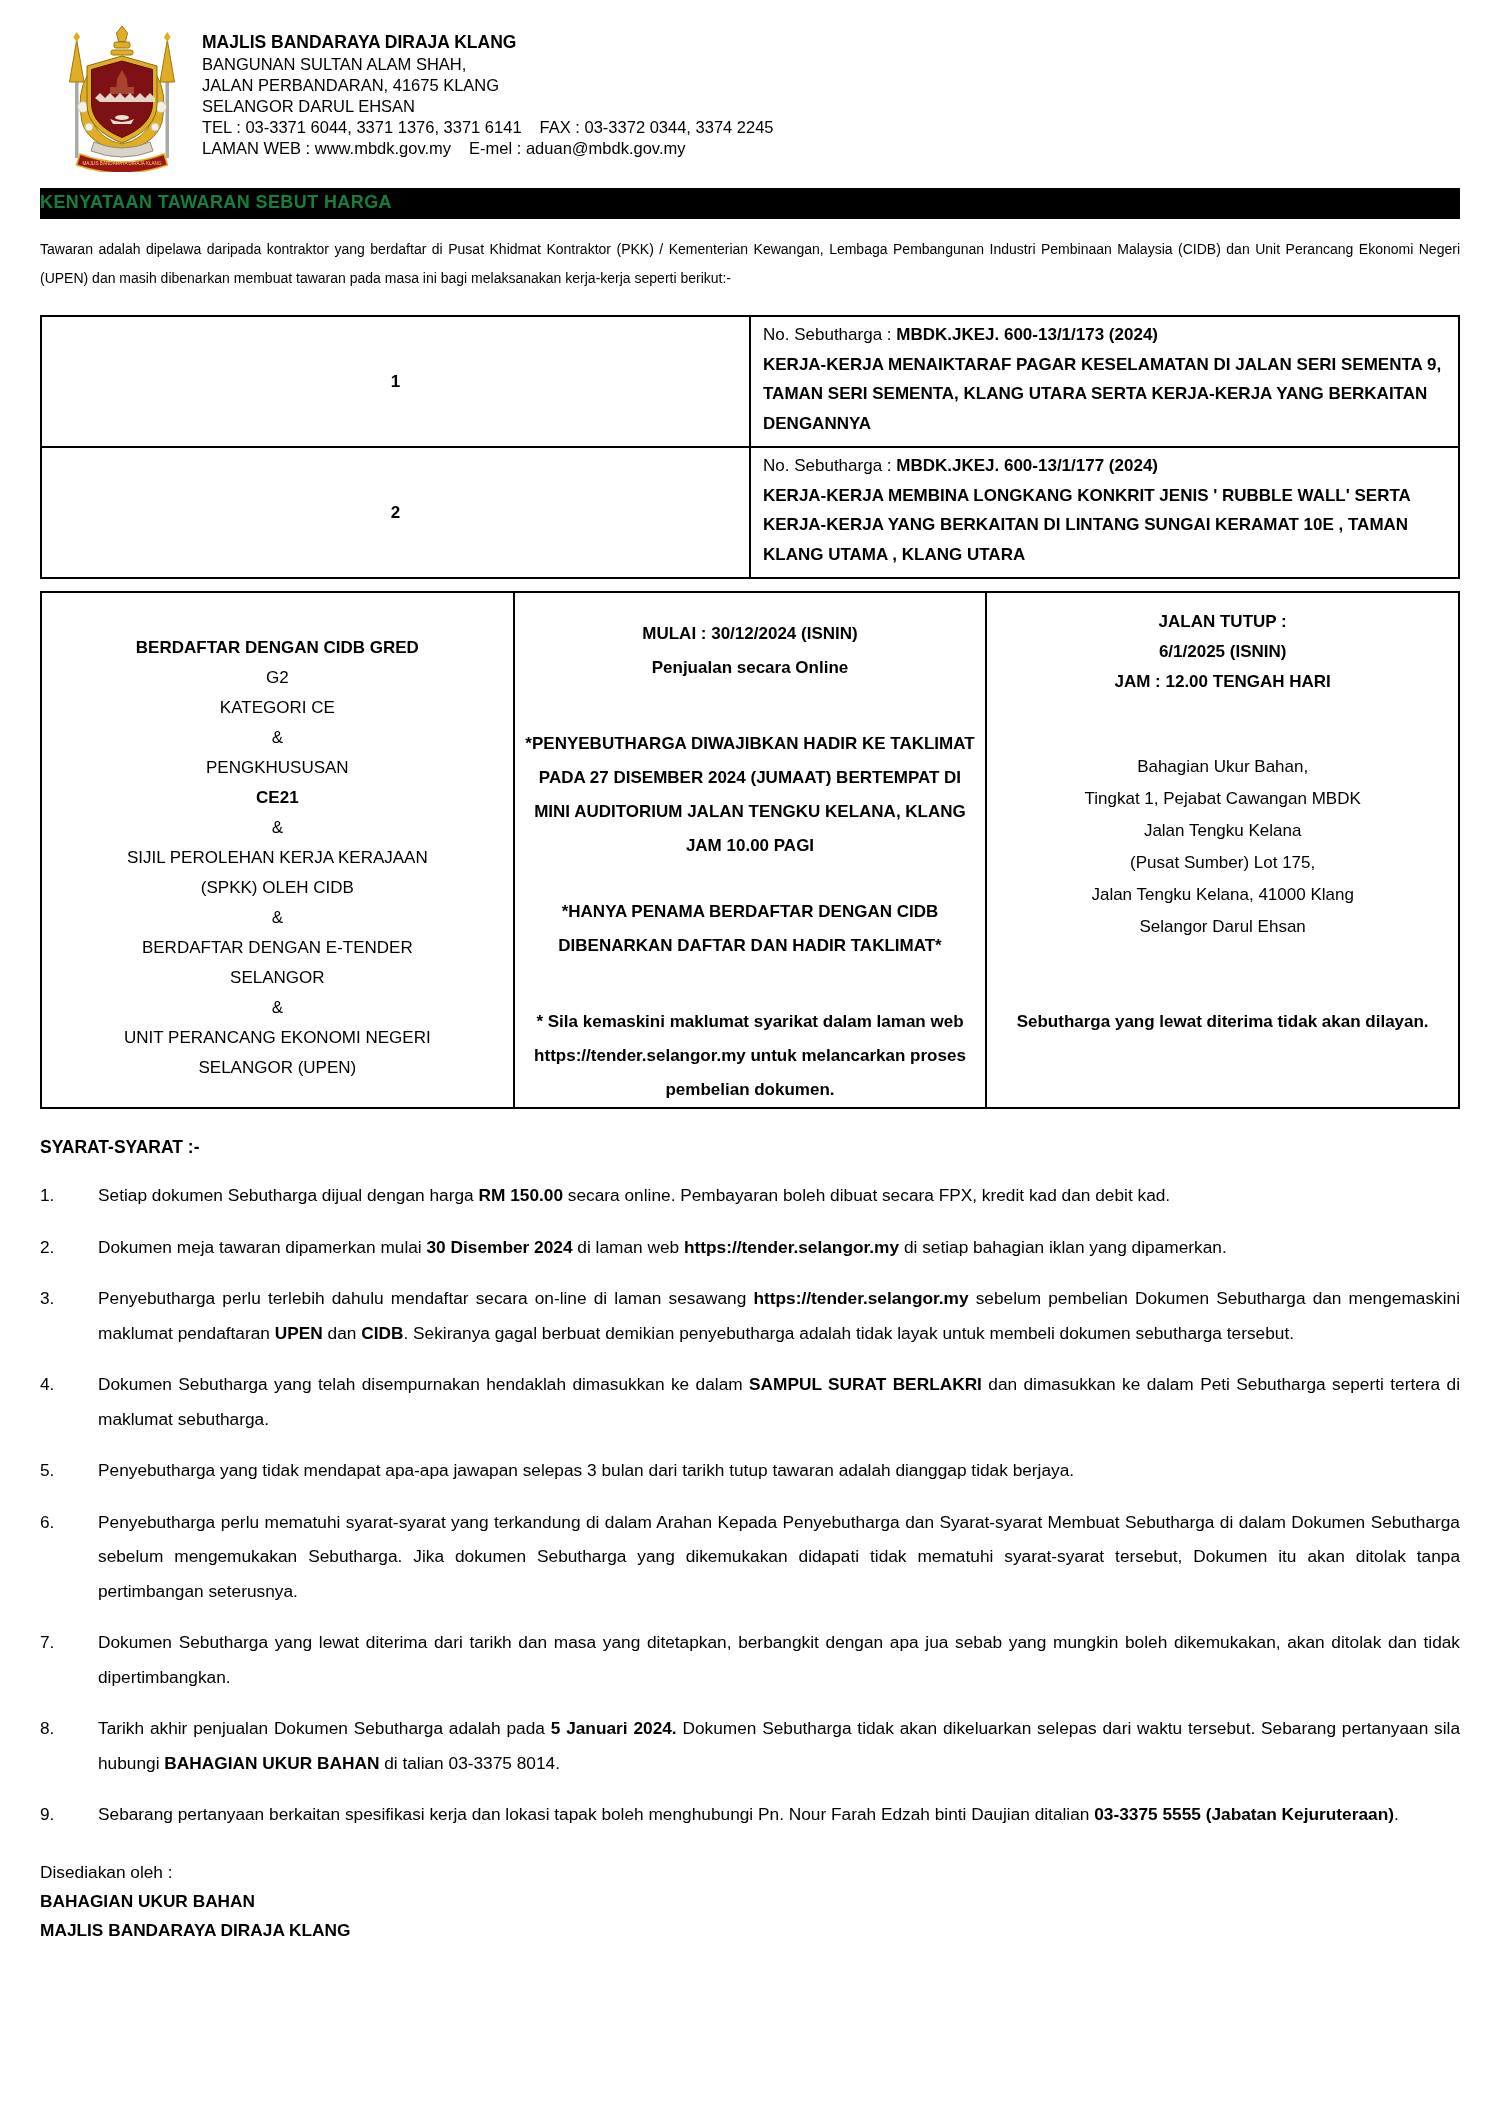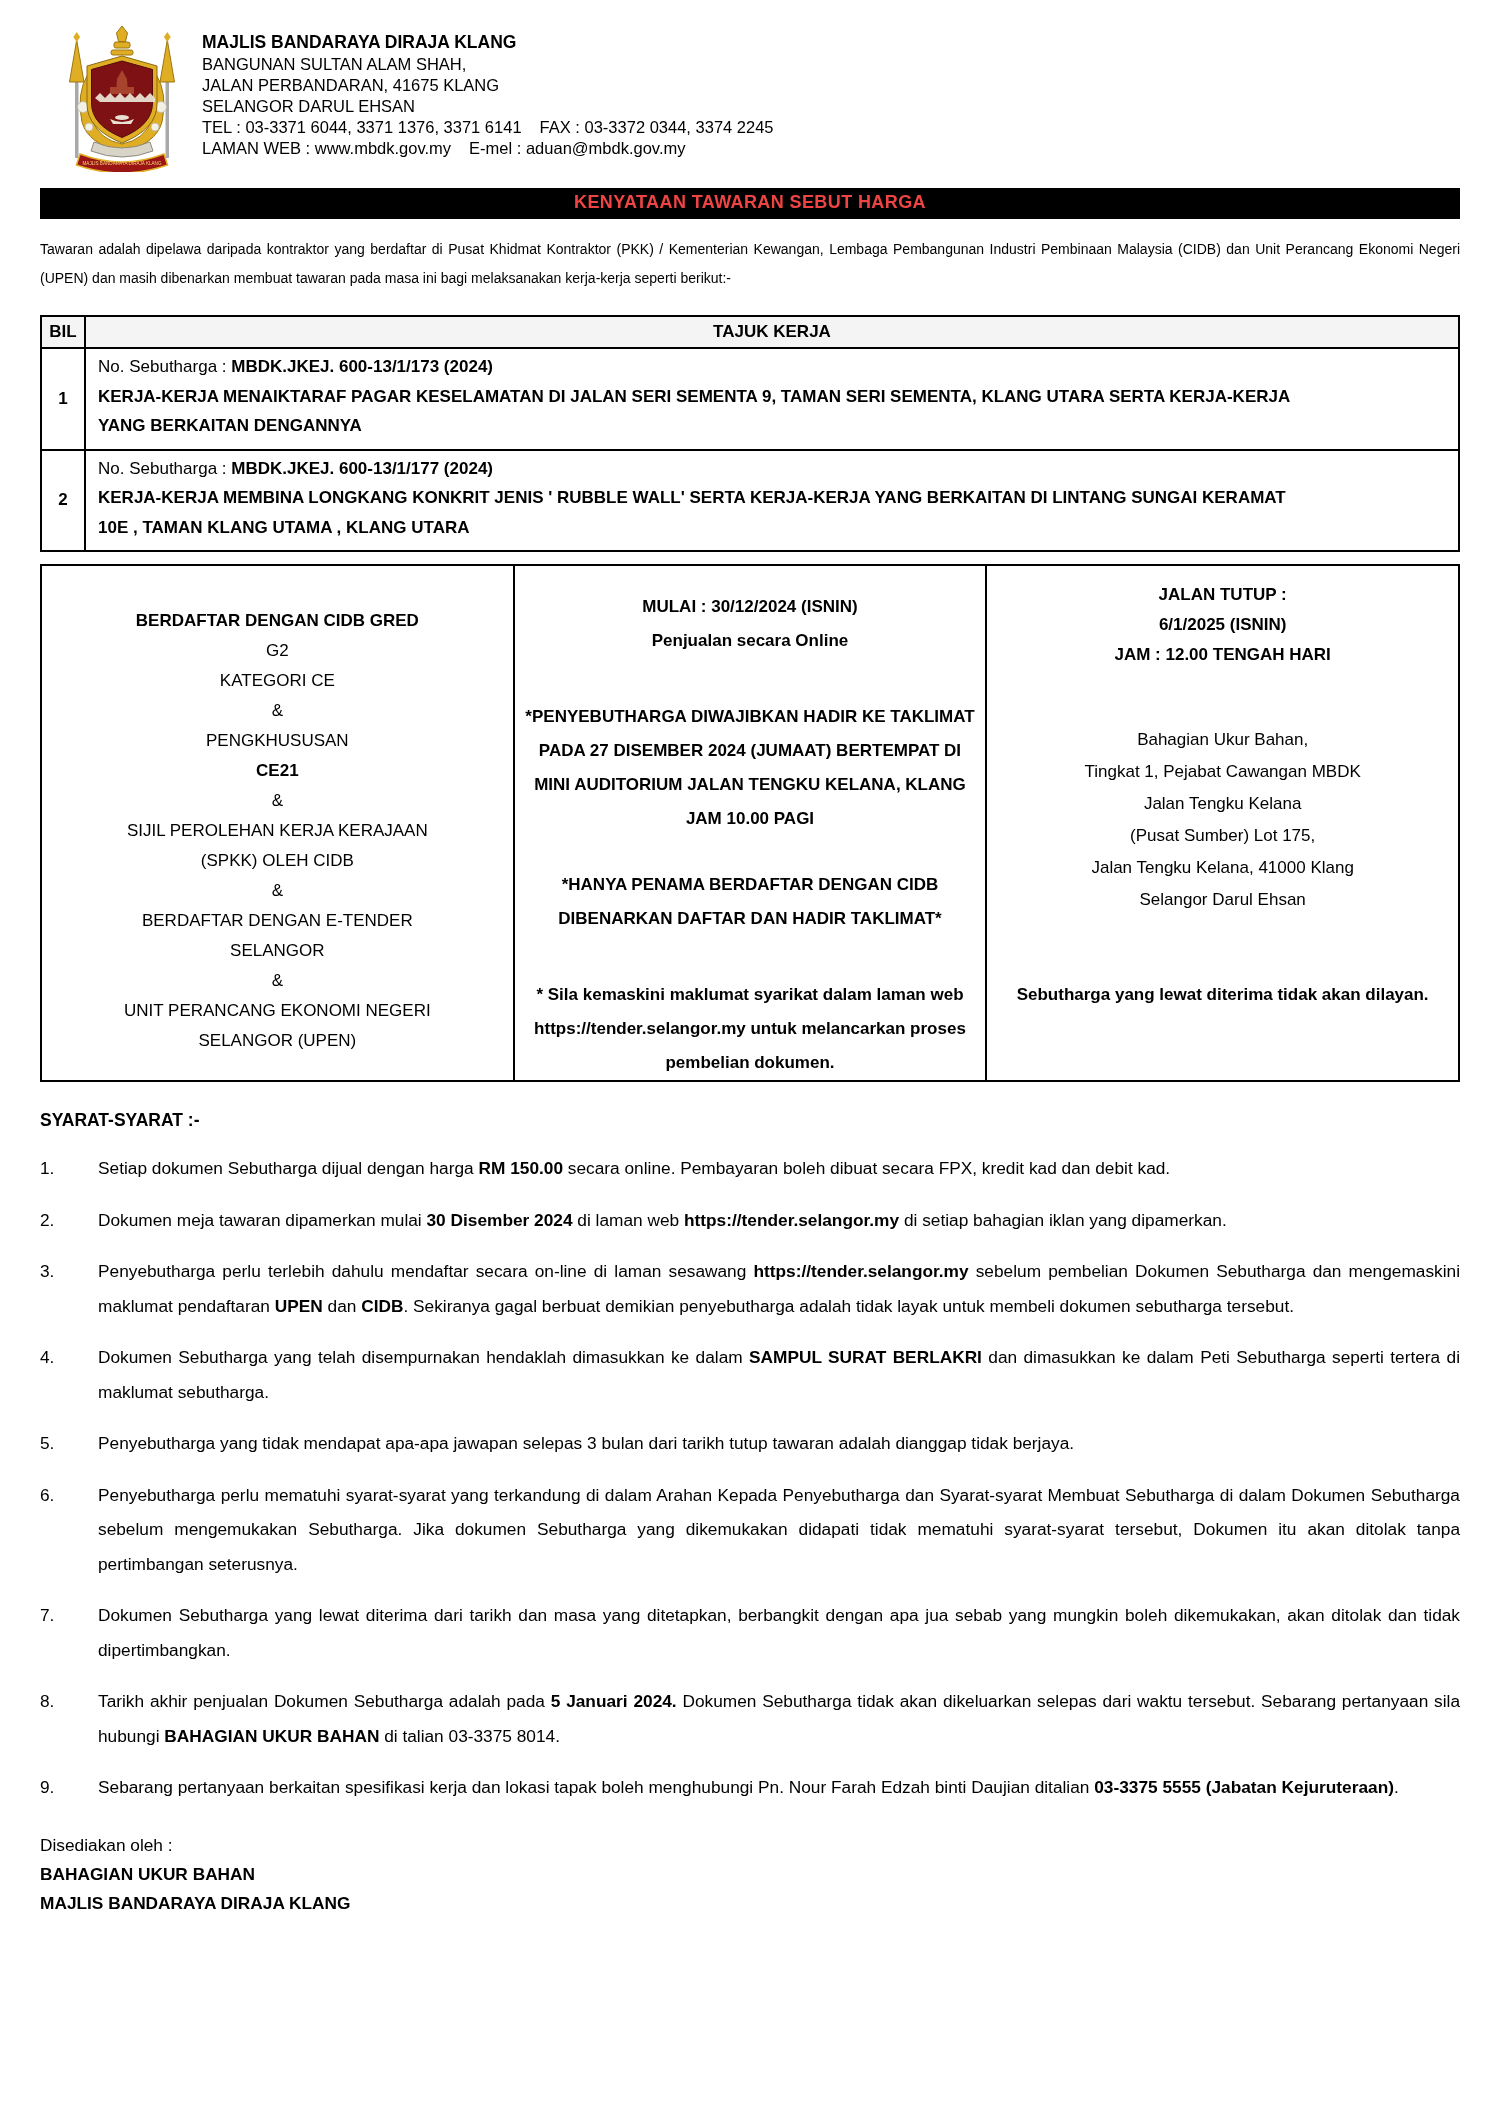--- a/index.html
+++ b/index.html
@@ -14,21 +14,21 @@
   
   .letterhead { display:flex; gap:16px; align-items:flex-start; height:158px; }
   .crest { flex:none; margin-left:18px; }
   .lh-text { padding-top:8px; font-size:16.5px; line-height:21px; }
   .lh-text .org { font-weight:bold; font-size:17.5px; margin-bottom:1px; }
   .lh-text .contact span { display:inline-block; }
   .lh-text .contact span + span { margin-left:18px; }
 
   
   .title-bar {
-    margin-top:6px; background:#000; color:#ef4444; text-align:center;
+    margin-top:6px; background:#000; color:#15803d; 
     font-weight:bold; font-size:18px; padding:4px 0 6px 0; letter-spacing:.4px;
   }
 
   
   .intro { margin:16px 0 22px 0; font-size:14px; line-height:29px; text-align:justify; }
 
   
   table { width:100%; border-collapse:collapse; table-layout:fixed; }
   th,td { border:2px solid #000; }
   th { background:#f4f4f4; font-size:17px; font-weight:bold; text-align:center; }
@@ -123,24 +123,20 @@
       </div>
     </div>
   </div>
 
   <div class="title-bar">KENYATAAN TAWARAN SEBUT HARGA</div>
 
   <p class="intro">Tawaran adalah dipelawa daripada kontraktor yang berdaftar di Pusat Khidmat Kontraktor (PKK) / Kementerian Kewangan, Lembaga Pembangunan Industri Pembinaan Malaysia (CIDB) dan Unit Perancang Ekonomi Negeri (UPEN) dan masih dibenarkan membuat tawaran pada masa ini bagi melaksanakan kerja-kerja seperti berikut:-</p>
 
   <table class="jobs">
     <tbody>
-        <tr>
-      <th class="bil-col">BIL</th>
-      <th>TAJUK KERJA</th>
-    </tr>
     <tr>
       <td class="bil">1</td>
       <td class="job">
         <div class="ref"><span>No. Sebutharga : </span><span class="b">MBDK.JKEJ. 600-13/1/173 (2024)</span></div>
         <div class="jt">KERJA-KERJA MENAIKTARAF PAGAR KESELAMATAN DI JALAN SERI SEMENTA 9, TAMAN SERI SEMENTA, KLANG UTARA SERTA KERJA-KERJA YANG BERKAITAN DENGANNYA</div>
       </td>
     </tr>
     <tr>
       <td class="bil">2</td>
       <td class="job">

